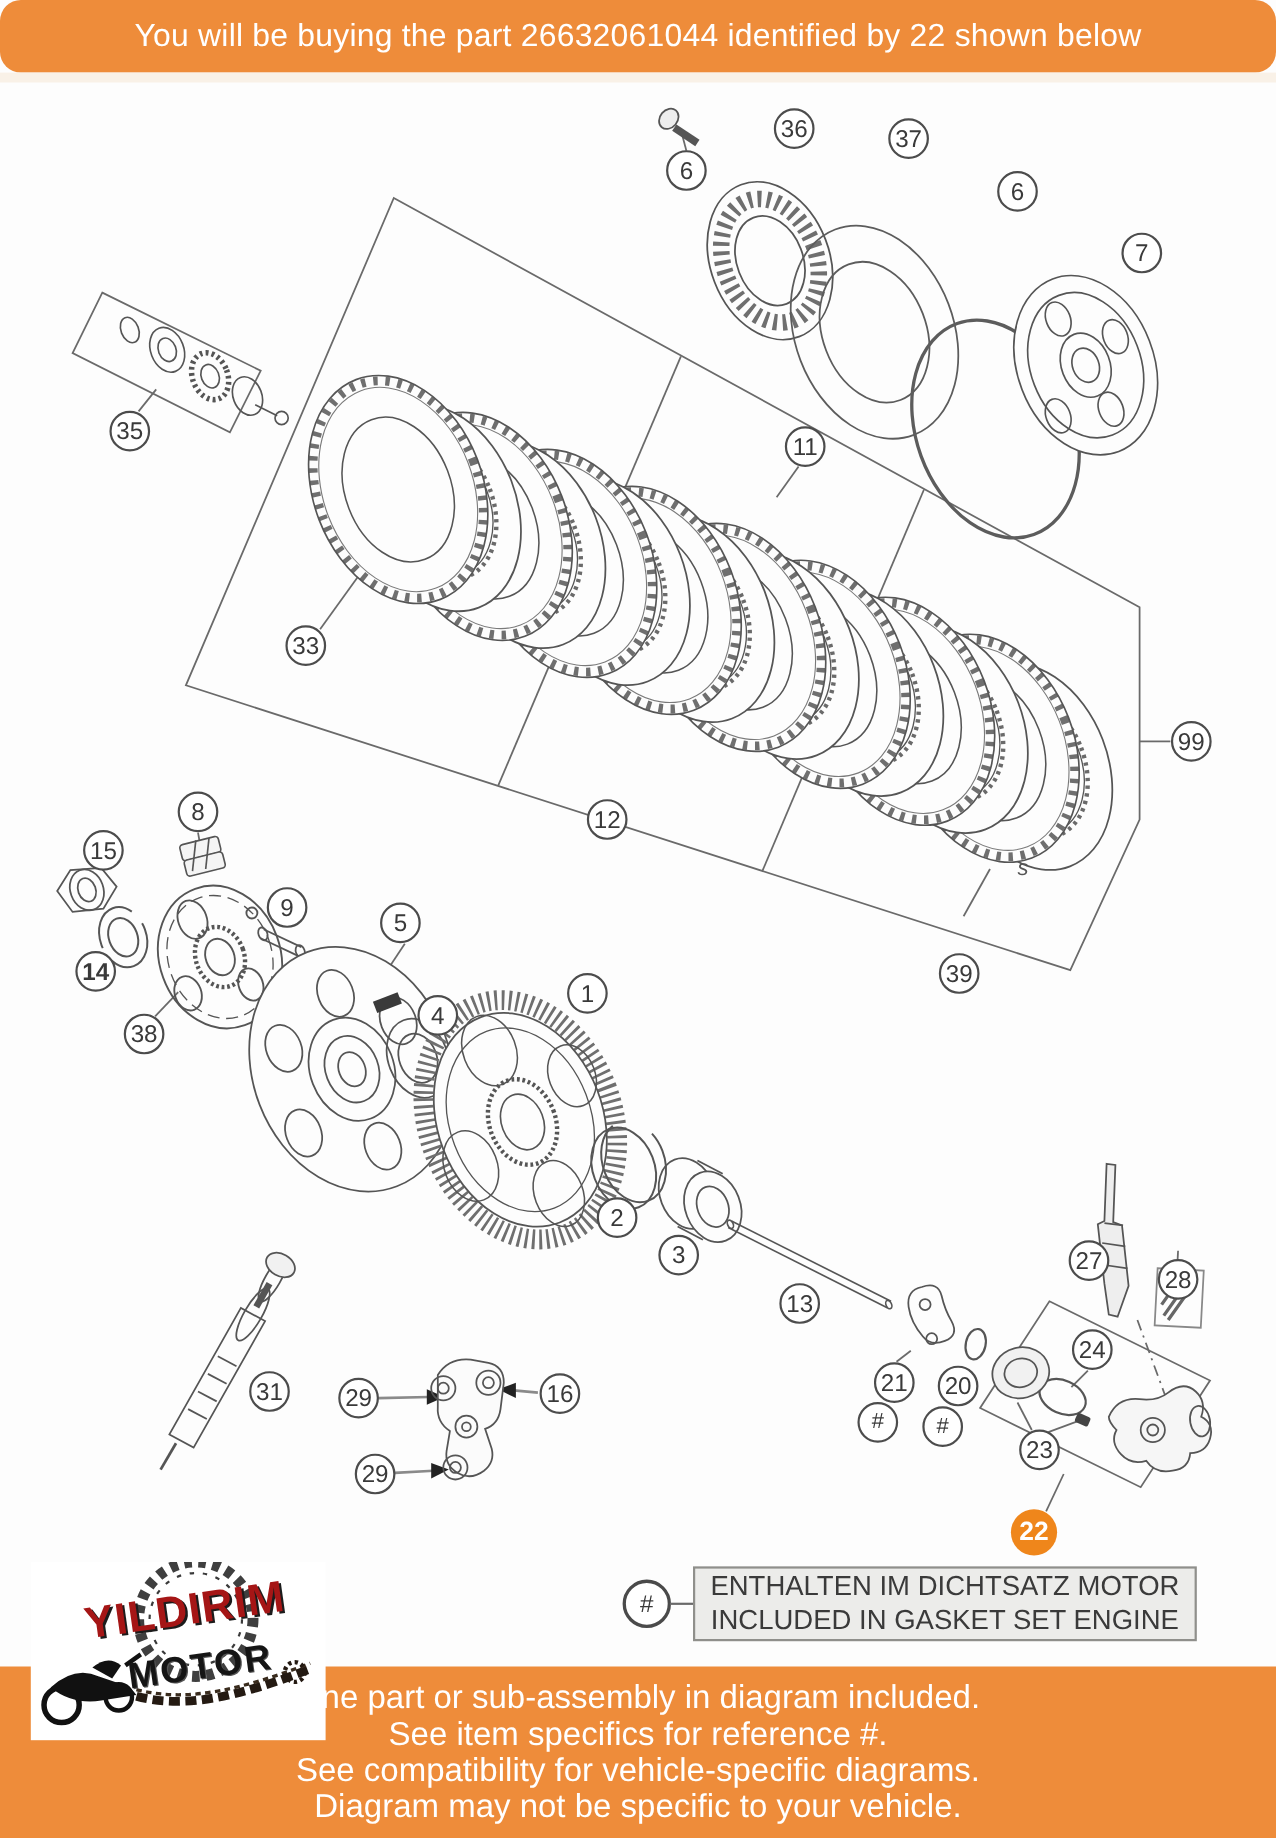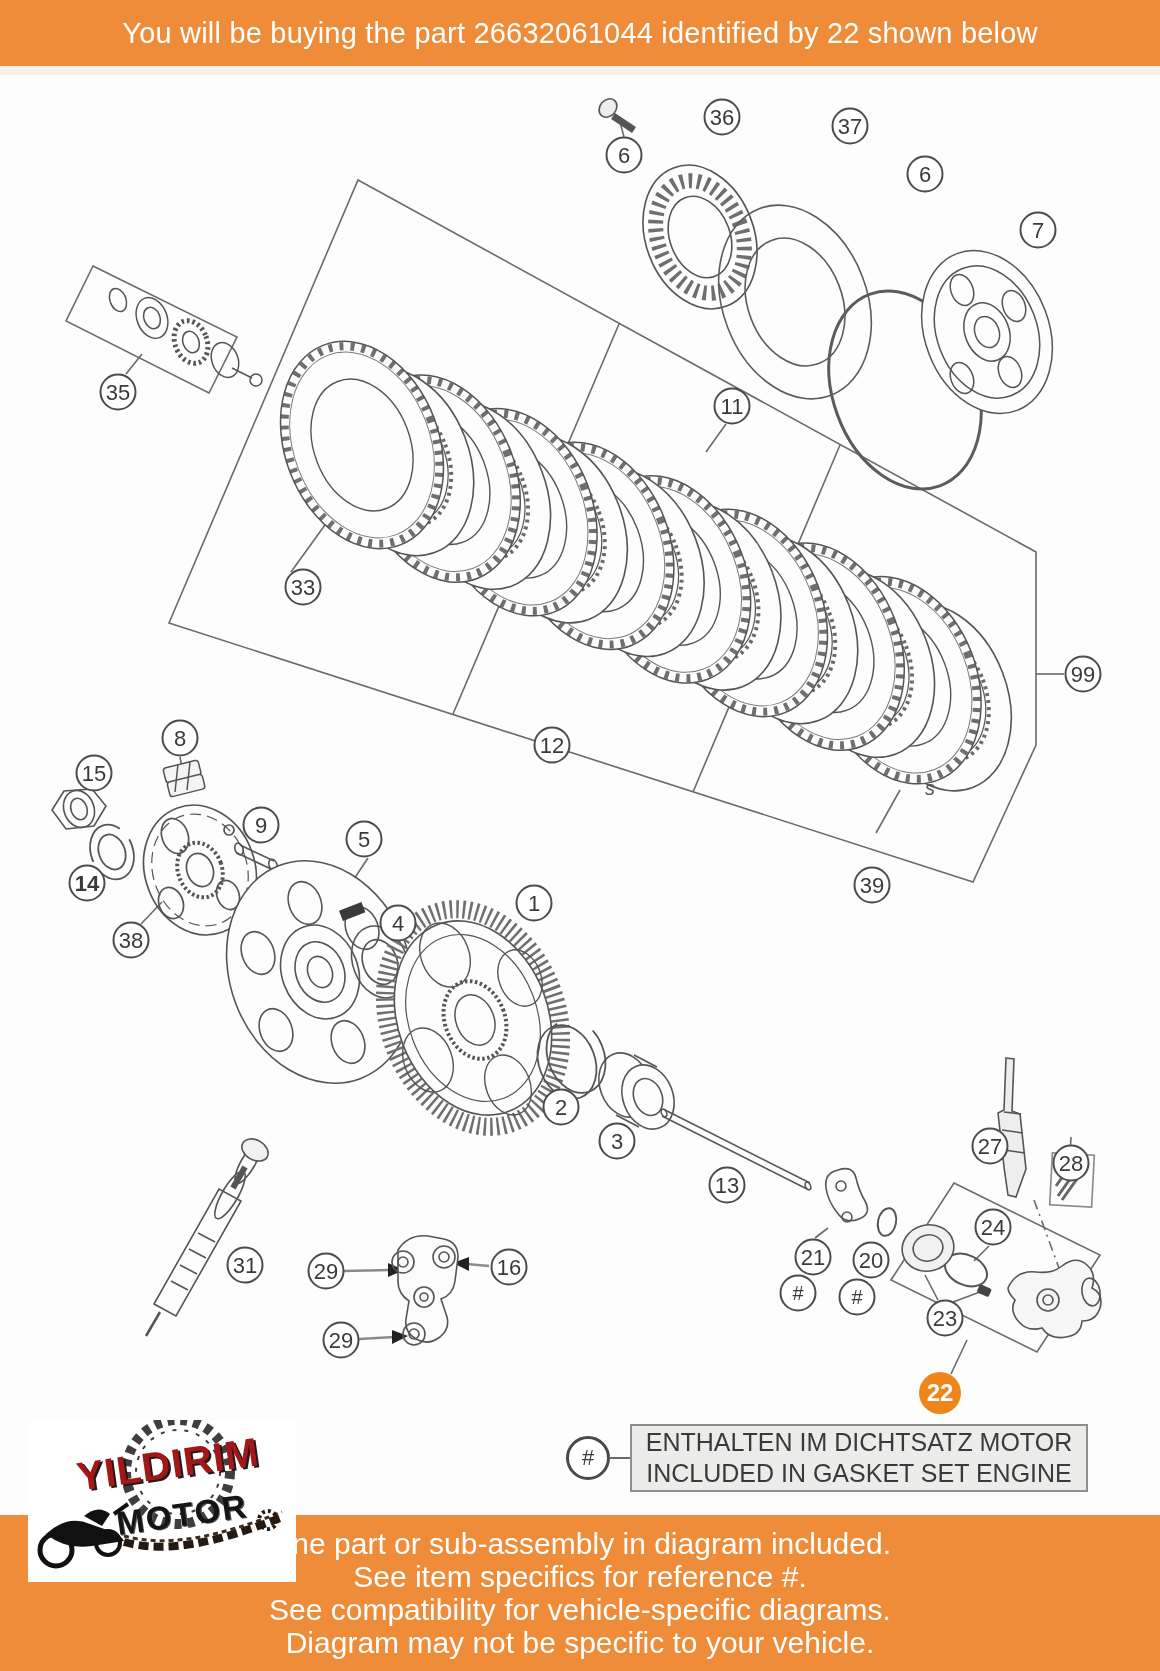--- a/index.html
+++ b/index.html
@@ -1,19 +1,19 @@
 <!DOCTYPE html>
 <html><head>
 <meta charset="utf-8">
 <style>
   html,body{margin:0;padding:0;background:#e9e9e9;}
   .page{position:relative;width:1160px;height:1671px;background:#fdfdfd;overflow:hidden;
         font-family:"Liberation Sans", sans-serif;}
   .banner{position:absolute;left:0;top:0;width:1160px;height:66px;background:#EE8C3A;
-          display:flex;align-items:center;justify-content:center;z-index:4;}
+          display:flex;align-items:center;justify-content:center;z-index:4;border-radius:19px;}
   .banner span{color:#fff;font-size:29px;letter-spacing:.2px;}
   .banner-strip{position:absolute;left:0;top:66px;width:1160px;height:9px;background:#f9f1e7;z-index:4;}
   .diagram-svg{position:absolute;left:0;top:0;z-index:1;}
   #callout-layer{position:absolute;left:0;top:0;width:1160px;height:1671px;z-index:2;}
   .callout{position:absolute;display:flex;align-items:center;justify-content:center;
            width:37px;height:37px;border:2.6px solid #4c4c4c;border-radius:50%;background:#fff;
            color:#3a3a3a;font-size:22px;transform:translate(-50%,-50%);box-sizing:border-box;}
   .callout.hash{font-size:20px;}
   .callout.highlight{width:42px;height:42px;border:none;background:#EF861B;color:#fff;
            font-weight:bold;font-size:24px;}
@@ -284,26 +284,26 @@
       <circle cx="424" cy="1297" r="10"></circle>
         <circle cx="424" cy="1297" r="4"></circle>
       <circle cx="414" cy="1334" r="11"></circle>
         <circle cx="414" cy="1334" r="5"></circle>
     </g>
   </svg>
 
   <div id="callout-layer">
       <div class="callout" style="left: 624px; top: 155px;">6</div>
       <div class="callout" style="left: 722px; top: 117px;">36</div>
-      <div class="callout" style="left: 826px; top: 126px; margin-left: 24px;">37</div>
+      <div class="callout" style="left: 826px; top: 126px;">37</div>
       <div class="callout" style="left: 925px; top: 174px;">6</div>
       <div class="callout" style="left: 1038px; top: 230px;">7</div>
       <div class="callout" style="left: 118px; top: 392px;">35</div>
       <div class="callout" style="left: 732px; top: 406px;">11</div>
-      <div class="callout" style="left: 278px; top: 587px; margin-left: 25px;">33</div>
+      <div class="callout" style="left: 278px; top: 587px;">33</div>
       <div class="callout" style="left: 1083px; top: 674px; text-align: center;">99</div>
       <div class="callout" style="left: 552px; top: 745px;">12</div>
       <div class="callout" style="left: 180px; top: 738px;">8</div>
       <div class="callout" style="left: 94px; top: 773px;">15</div>
       <div class="callout" style="left: 261px; top: 825px;">9</div>
       <div class="callout" style="left: 364px; top: 839px;">5</div>
       <div class="callout" style="left: 872px; top: 885px;">39</div>
       <div class="callout" style="left: 87px; top: 883px; font-weight: bold;">14</div>
       <div class="callout" style="left: 534px; top: 903px;">1</div>
       <div class="callout" style="left: 398px; top: 923px;">4</div>

